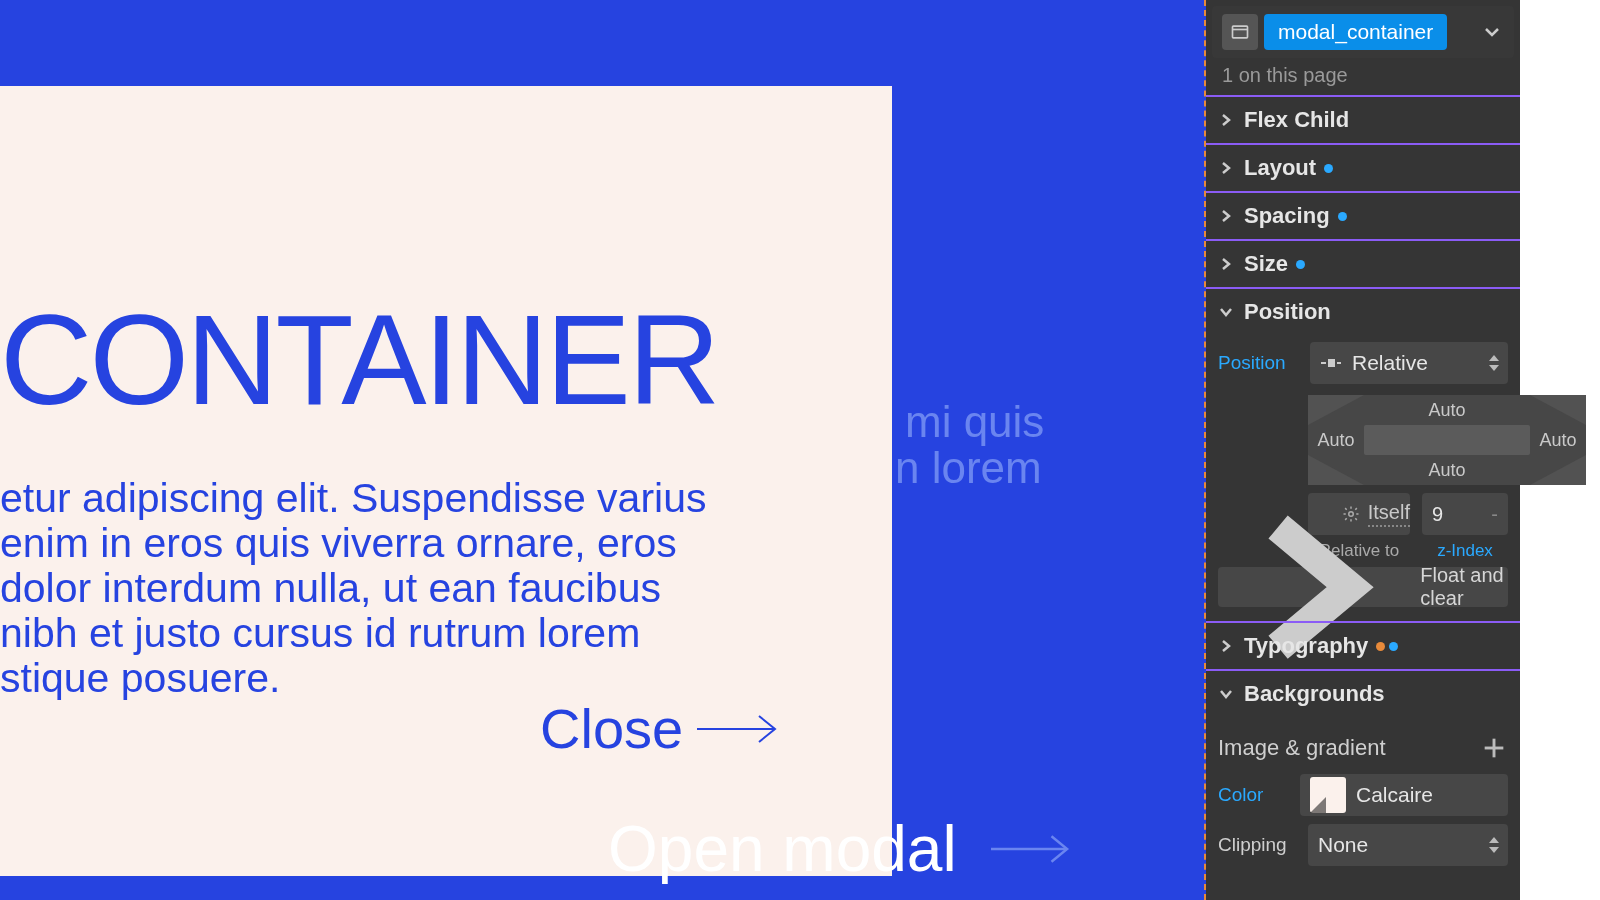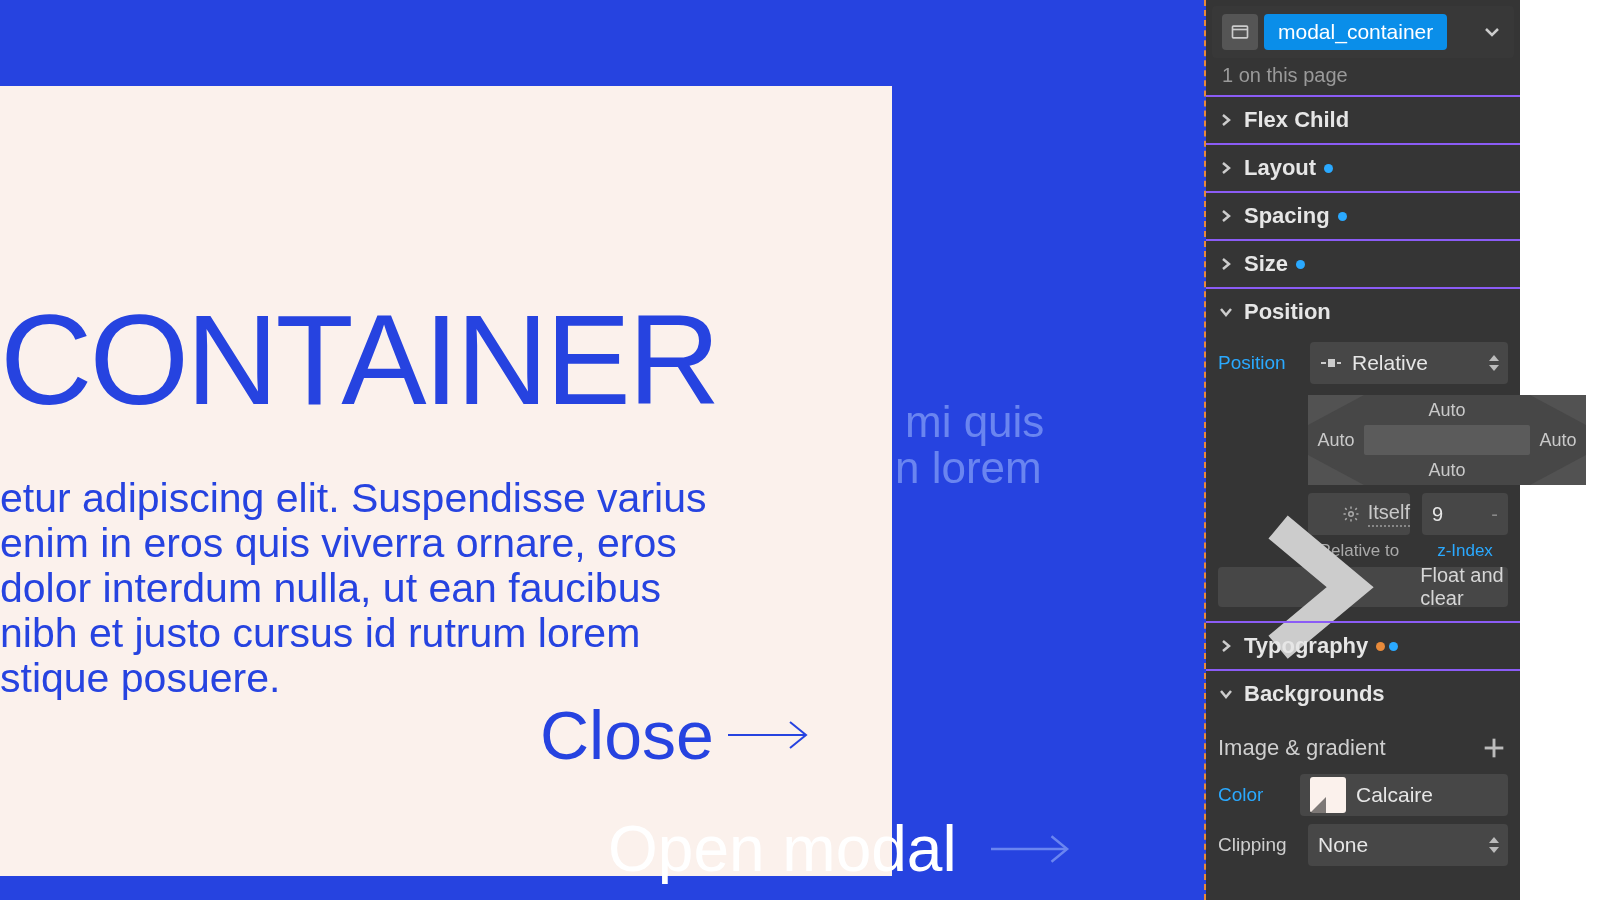--- a/index.html
+++ b/index.html
@@ -57,21 +57,21 @@
     left: 0; top: 390px;
     color: #2643e0;
     font-size: 41px;
     line-height: 1.1;
     max-width: 740px;
   }
   .close-link {
     position: absolute;
     left: 540px; top: 610px;
     color: #2643e0;
-    font-size: 68px;
+    font-size: 56px;
     display: flex;
     align-items: center;
     gap: 14px;
     cursor: pointer;
   }
   .close-link svg { width: 82px; height: 34px; }
 
   
   .panel {
     width: 314px;

